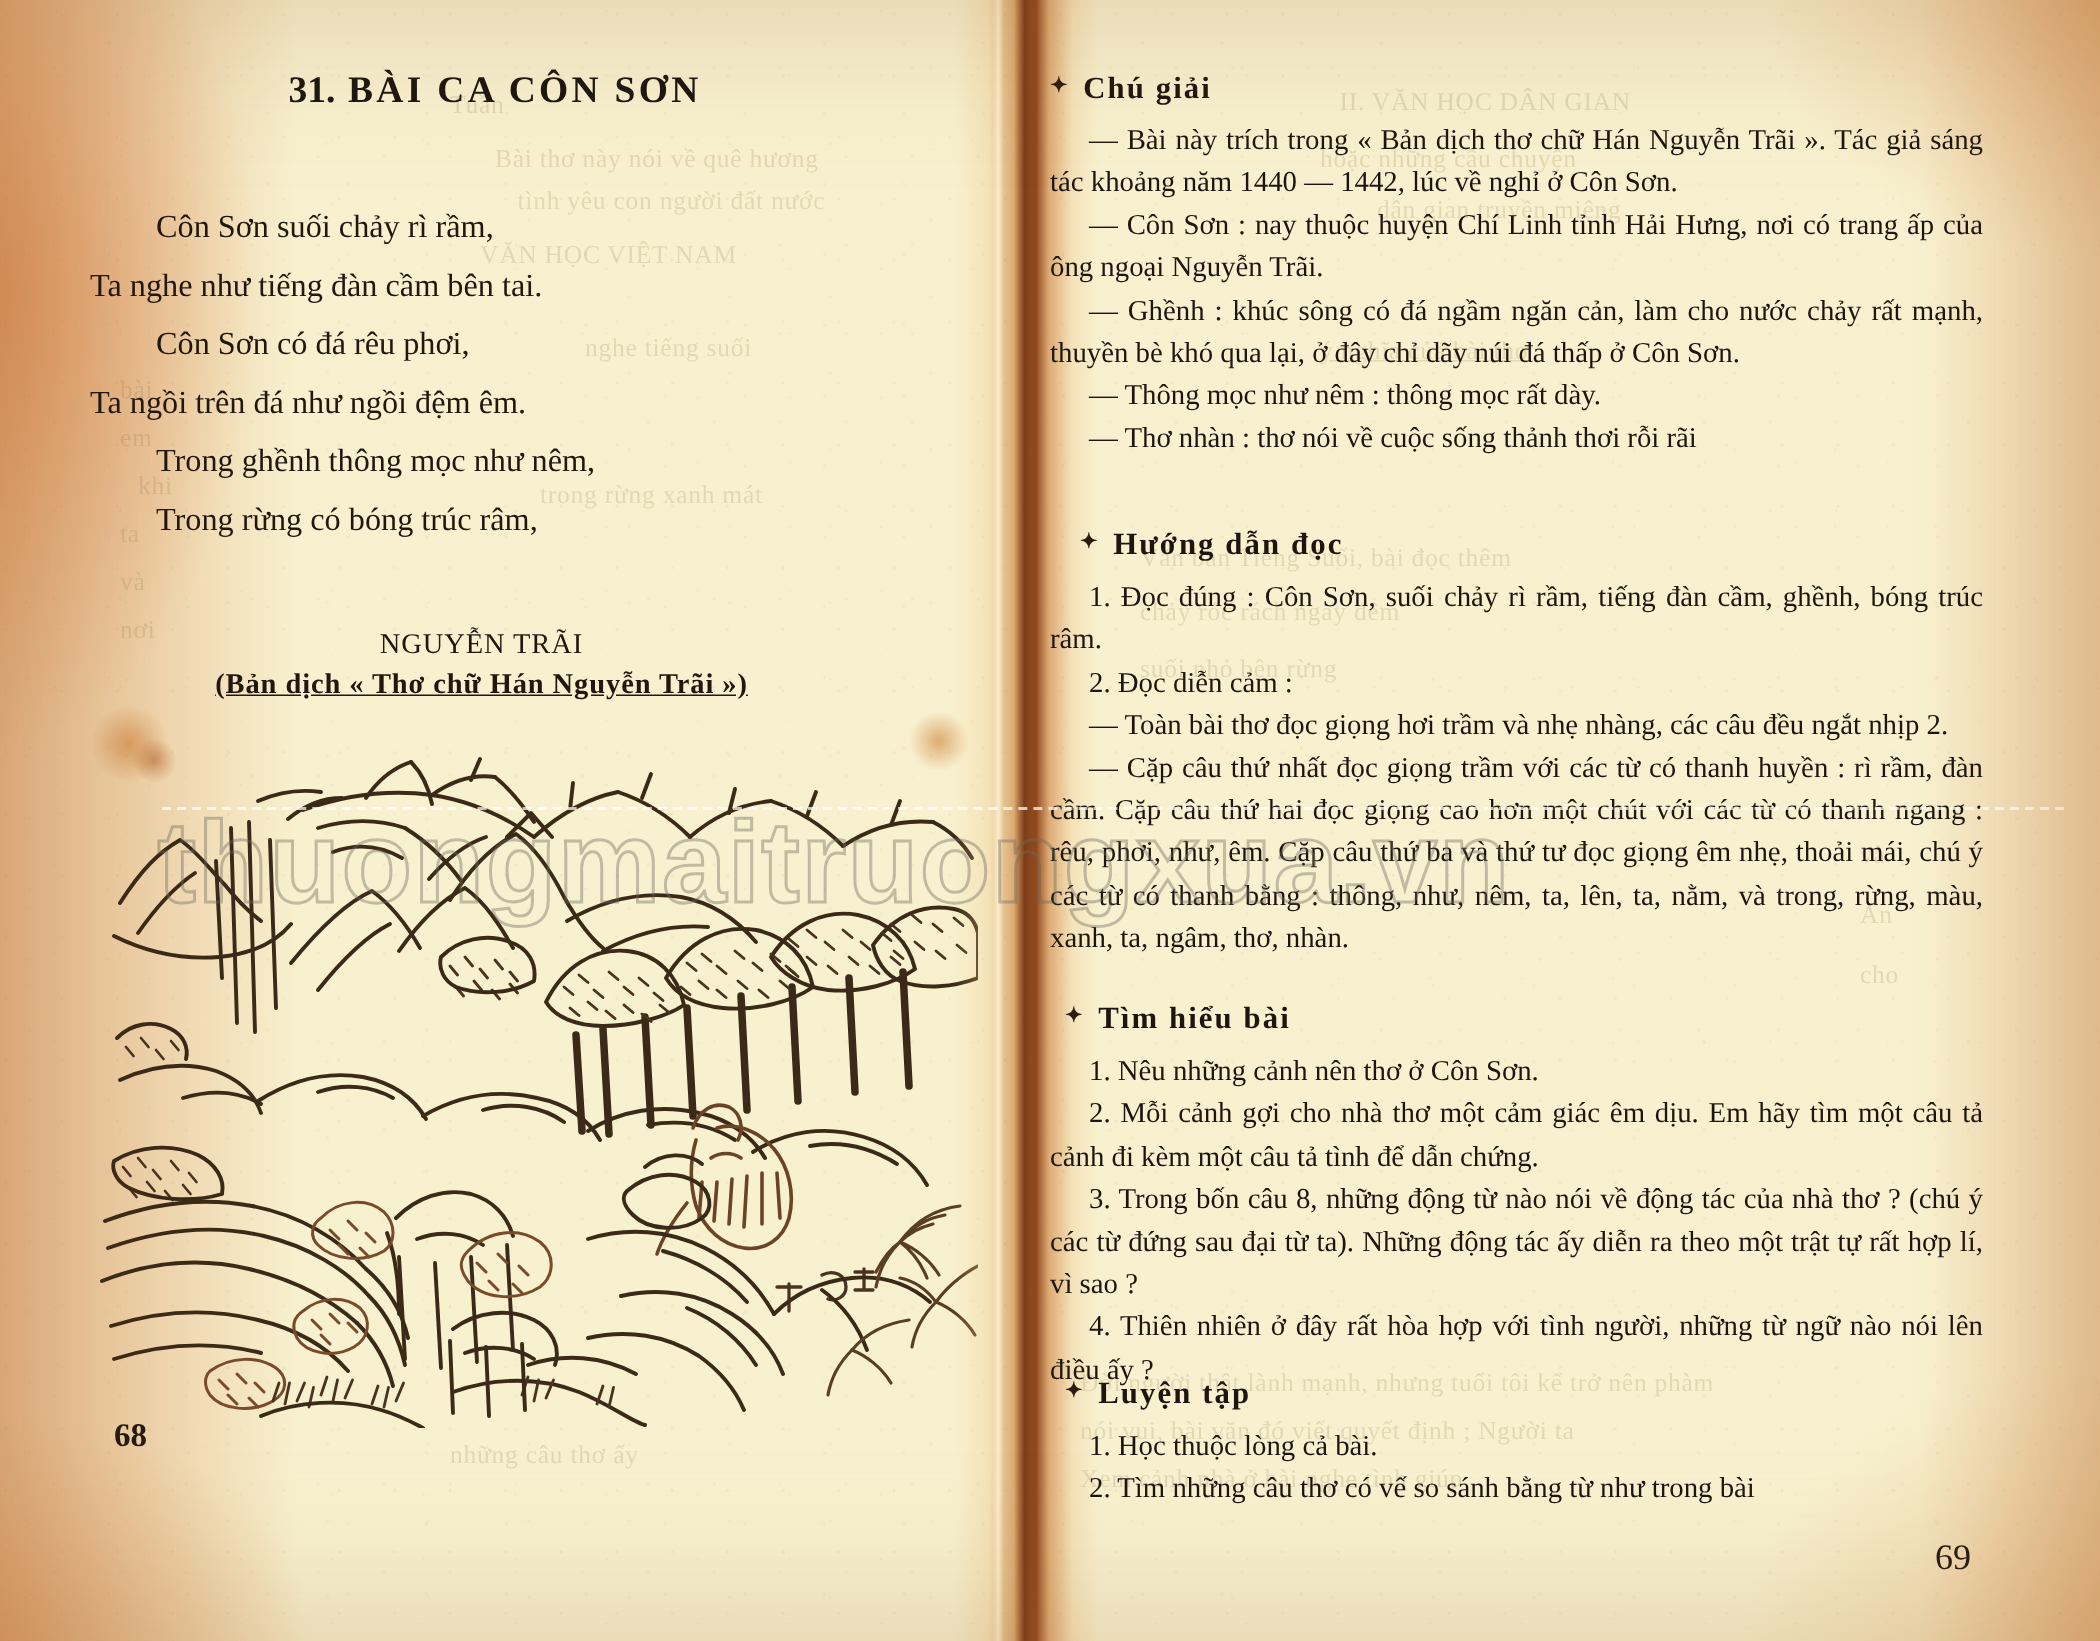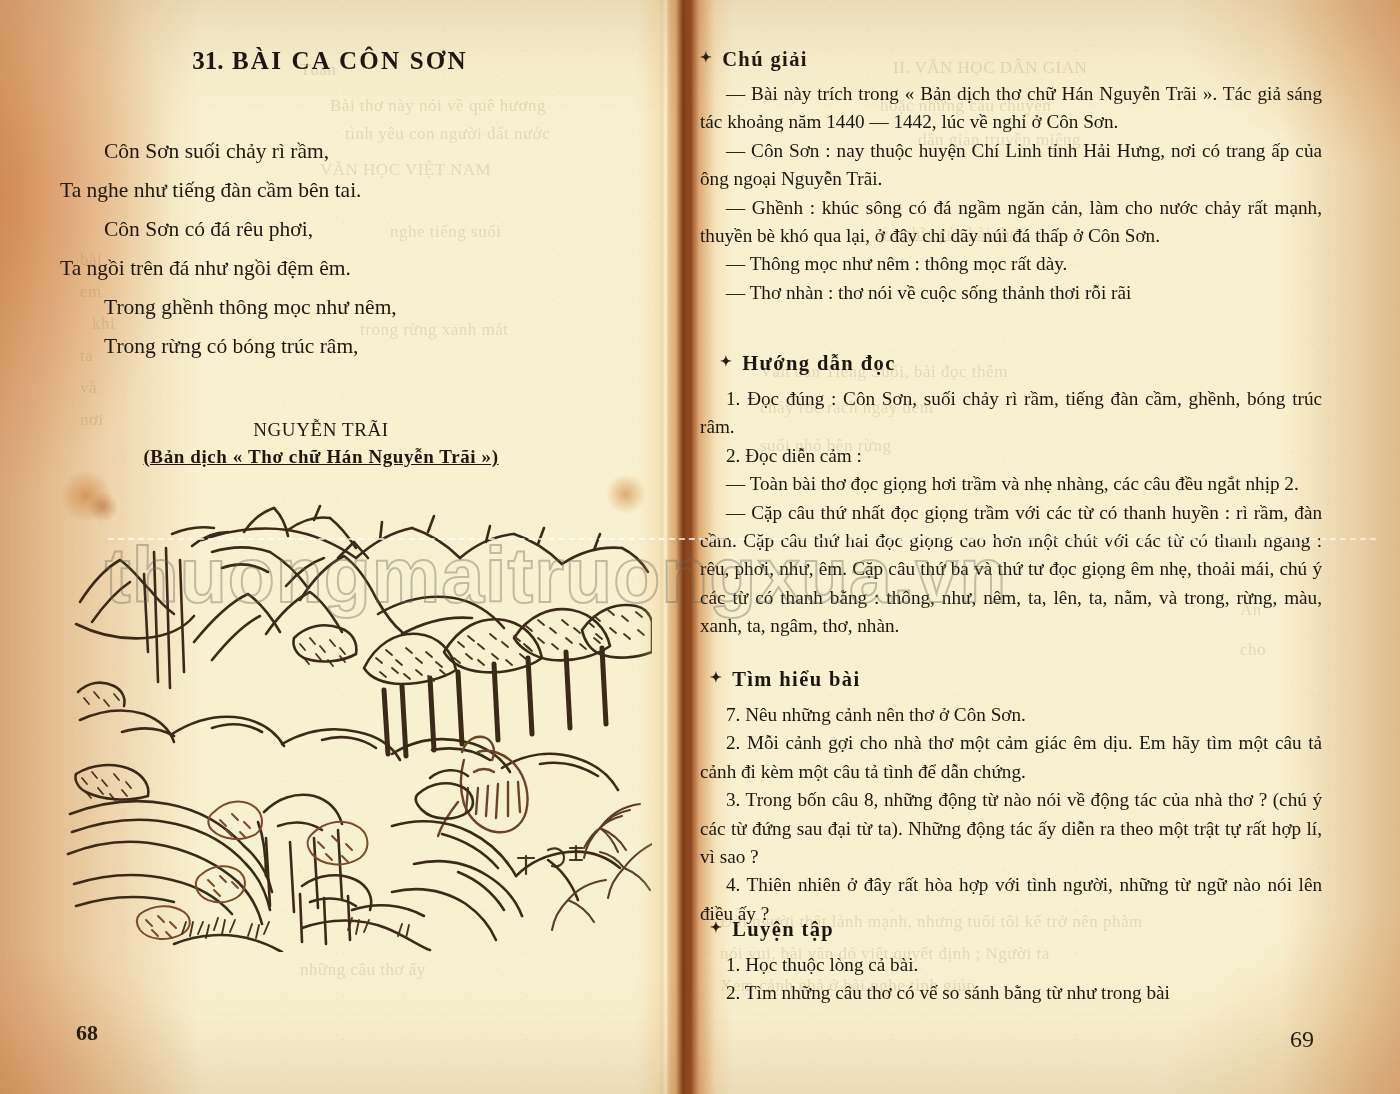--- a/index.html
+++ b/index.html
@@ -75,21 +75,21 @@
     position:absolute;left:60px;top:132px;width:540px;
     font-size:21.5px;color:#20180f;line-height:39px;
   }
   .poem .l6{ text-indent:44px; }
   .poem .l8{ text-indent:0px; }
   .attrib{
     position:absolute;left:0;right:18px;top:416px;text-align:center;
     font-size:19px;color:#20180f;line-height:27px;letter-spacing:.6px;
   }
   .attrib .src{font-size:19px;font-weight:bold;text-decoration:underline;}
-  .pageno-left{position:absolute;left:76px;top:1020px;font-size:22px;font-weight:bold;color:#241a10;}
+  .pageno-left{position:absolute;left:76px;top:944px;font-size:22px;font-weight:bold;color:#241a10;}
 
   
   .illus{position:absolute;left:62px;top:482px;width:590px;height:470px;}
   .illus svg{display:block;width:100%;height:100%;}
   .foxing{position:absolute;border-radius:50%;pointer-events:none;}
   .fox1{left:58px;top:470px;width:56px;height:52px;
     background:radial-gradient(circle, rgba(196,104,28,.50), rgba(196,104,28,0) 68%);}
   .fox2{left:86px;top:492px;width:34px;height:30px;
     background:radial-gradient(circle, rgba(170,84,20,.48), rgba(170,84,20,0) 66%);}
   .fox3{left:604px;top:474px;width:44px;height:40px;
@@ -427,21 +427,21 @@
       <p class="r-para ind">2. Đọc diễn cảm :</p>
       <p class="r-para ind">— Toàn bài thơ đọc giọng hơi trầm và nhẹ nhàng, các câu đều ngắt nhịp 2.</p>
       <p class="r-para ind">— Cặp câu thứ nhất đọc giọng trầm với các từ có thanh huyền : rì rầm, đàn cầm. Cặp câu thứ hai đọc giọng cao hơn một chút với các từ có thanh ngang : rêu, phơi, như, êm. Cặp câu thứ ba và thứ tư đọc giọng êm nhẹ, thoải mái, chú ý các từ có thanh bằng : thông, như, nêm, ta, lên, ta, nằm, và trong, rừng, màu, xanh, ta, ngâm, thơ, nhàn.</p>
     </div>
 
     <div class="r-col" style="top:668px;">
       <div class="sec-head" style="padding-left:10px;">
         <span class="star">✦</span>
         <span>Tìm hiểu bài</span>
       </div>
-      <p class="r-para ind" style="margin-top:10px;">7. Nêu những cảnh nên thơ ở Côn Sơn.</p>
+      <p class="r-para ind" style="margin-top:10px;">1. Nêu những cảnh nên thơ ở Côn Sơn.</p>
       <p class="r-para ind">2. Mỗi cảnh gợi cho nhà thơ một cảm giác êm dịu. Em hãy tìm một câu tả cảnh đi kèm một câu tả tình để dẫn chứng.</p>
       <p class="r-para ind">3. Trong bốn câu 8, những động từ nào nói về động tác của nhà thơ ? (chú ý các từ đứng sau đại từ ta). Những động tác ấy diễn ra theo một trật tự rất hợp lí, vì sao ?</p>
       <p class="r-para ind">4. Thiên nhiên ở đây rất hòa hợp với tình người, những từ ngữ nào nói lên điều ấy ?</p>
     </div>
 
     <div class="r-col" style="top:918px;">
       <div class="sec-head" style="padding-left:10px;">
         <span class="star">✦</span>
         <span>Luyện tập</span>
       </div>

